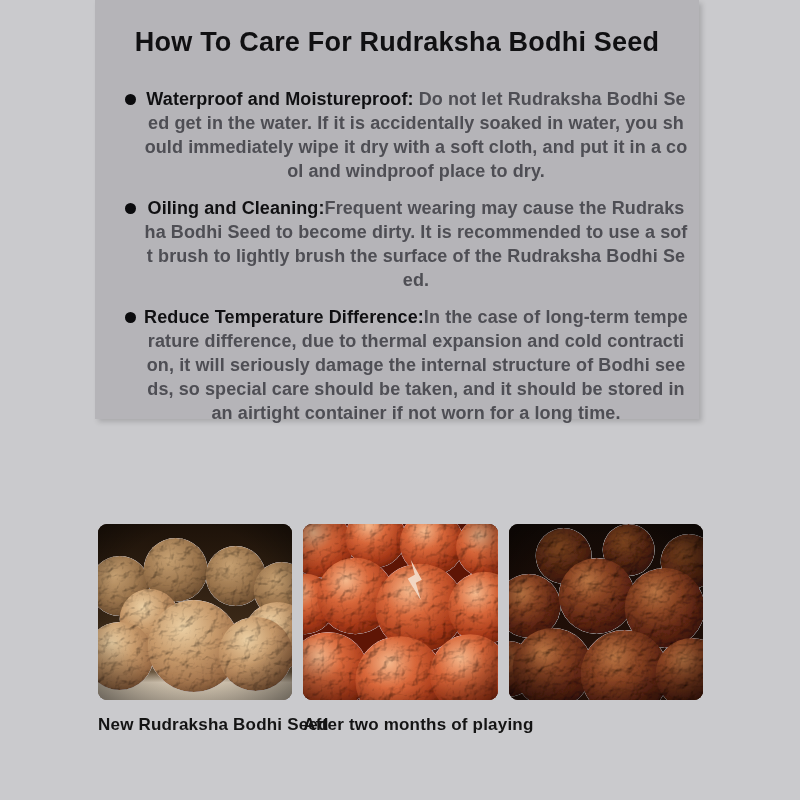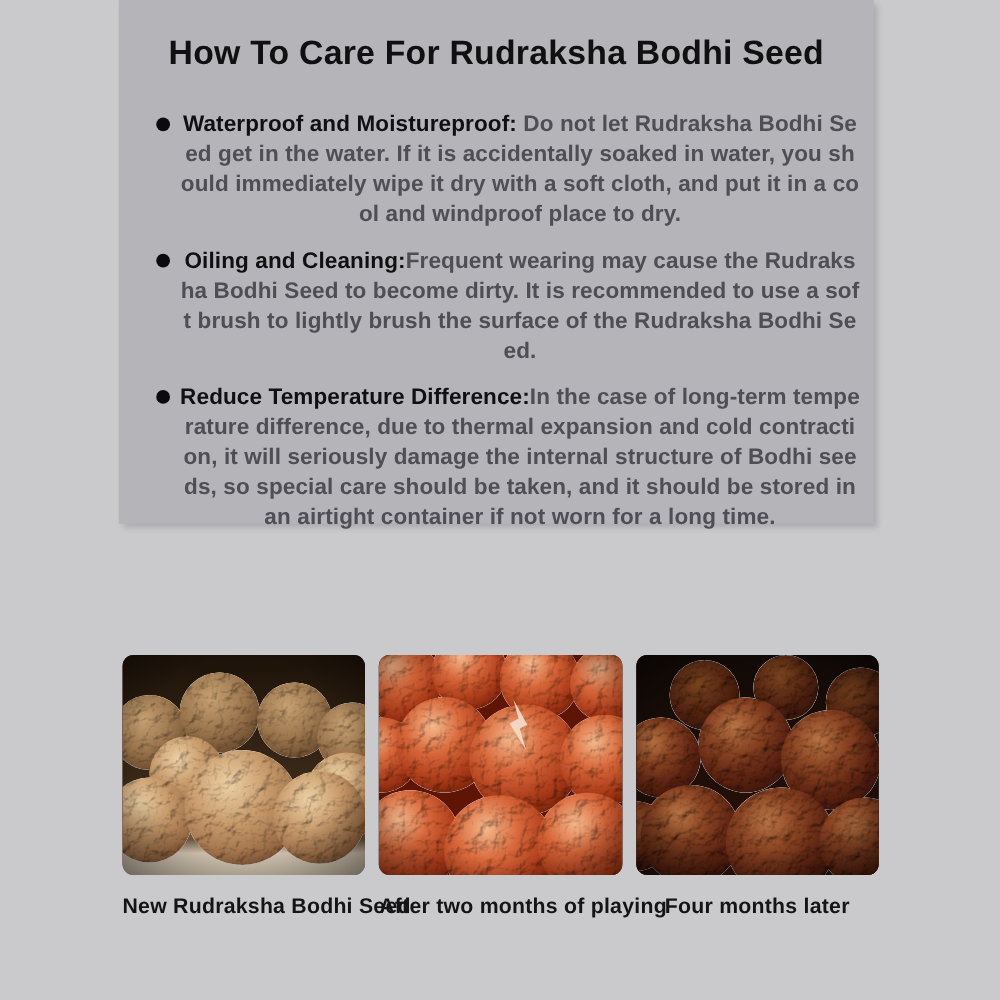--- a/index.html
+++ b/index.html
@@ -233,17 +233,16 @@
             <circle cx="88" cy="72" r="38" fill="url(#s3)"></circle>
             <circle cx="156" cy="84" r="40" fill="url(#s3)"></circle>
             <circle cx="0" cy="145" r="28" fill="url(#s3)"></circle>
             <circle cx="44" cy="144" r="40" fill="url(#s3)"></circle>
             <circle cx="116" cy="150" r="44" fill="url(#s3)"></circle>
             <circle cx="183" cy="150" r="36" fill="url(#s3)"></circle>
           </g>
           <rect width="195" height="176" fill="url(#vig3)"></rect>
         </svg>
       </div>
-      <figcaption class="caption">Four months later</figcaption>
     </figure>
 
   </section>
 </div>
 
 </body></html>

